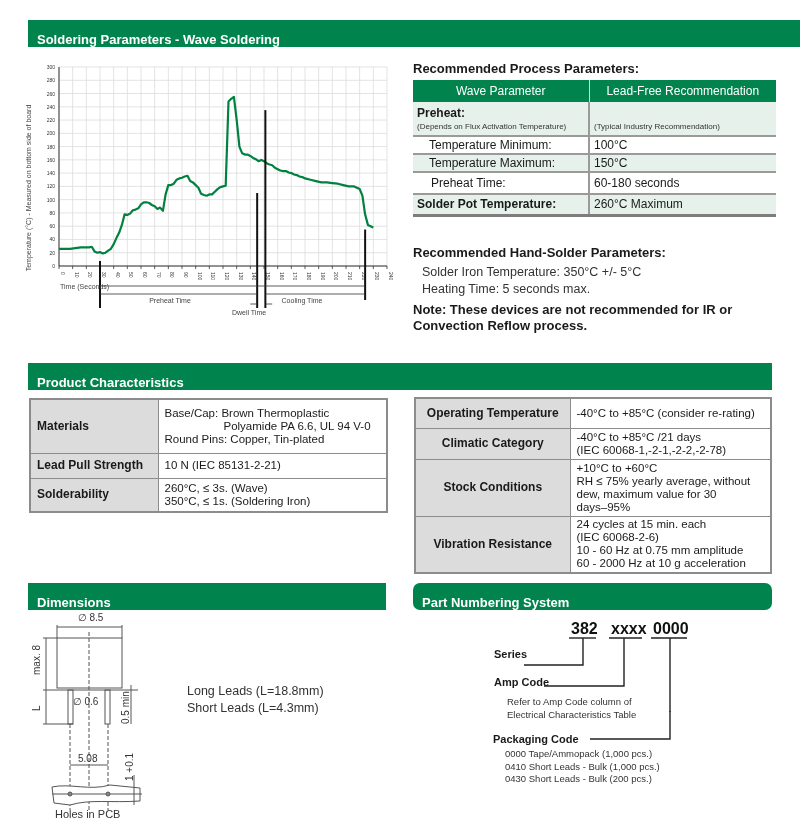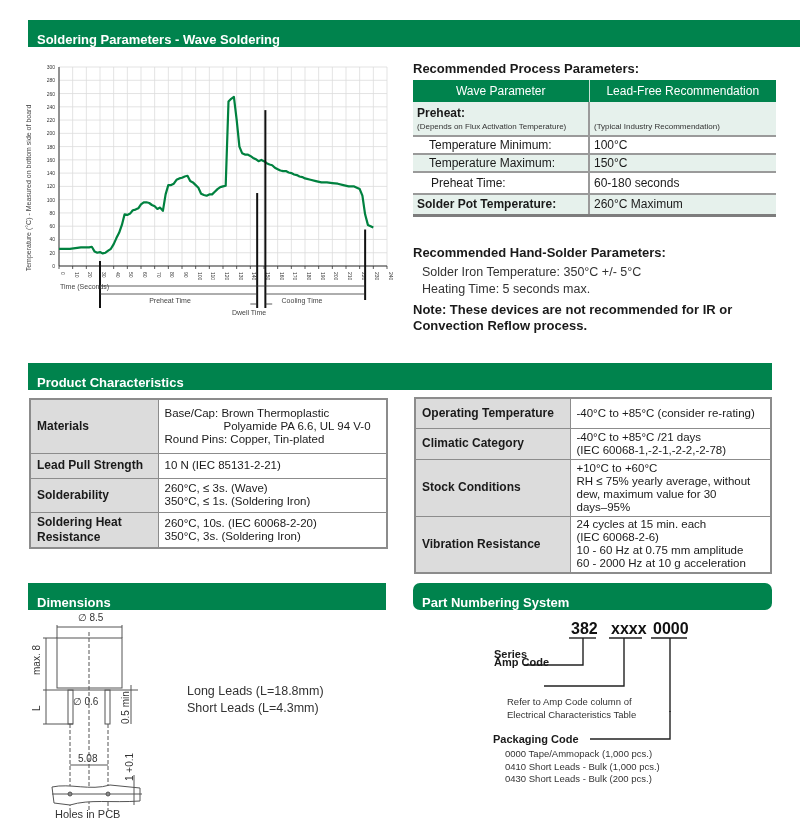--- a/index.html
+++ b/index.html
@@ -37,21 +37,21 @@
   #note { position: absolute; left: 413px; top: 302px; font-size: 13px; font-weight: bold; line-height: 16px; width: 380px; }
 
   
   #band-prod { left: 28px; top: 363px; width: 744px; height: 27px; }
   .pc-table { position: absolute; font-size: 11.5px; border: 2px solid #8c8c8c; }
   .pc-table td { border: 1px solid #8c8c8c; padding: 1px 6px; vertical-align: middle; line-height: 13px; }
   .pc-table td.lab { background: #dcdcdc; font-weight: bold; font-size: 12px; }
   #pc-left { left: 29px; top: 398px; width: 359px; }
   #pc-left td.lab { width: 128px; }
   #pc-right { left: 414px; top: 397px; width: 358px; }
-  #pc-right td.lab { width: 155px; }
+  #pc-right td.lab { width: 155px; text-align: center; }
   .ind-mat { padding-left: 59px; display: block; }
 
   
   #band-dim { left: 28px; top: 583px; width: 358px; height: 27px; }
   #dim-svg { position: absolute; left: 30px; top: 605px; width: 175px; height: 215px; }
   #dim-svg text { font-family: "Liberation Sans", sans-serif; }
   #lead-long { position: absolute; left: 187px; top: 684px; font-size: 12.5px; color: #333; }
   #lead-short { position: absolute; left: 187px; top: 701px; font-size: 12.5px; color: #333; text-align: center; }
 
   
@@ -259,27 +259,20 @@
     <td class="lab">Lead Pull Strength</td>
     <td><span>10 N (IEC 85131-2-21)</span></td>
   </tr>
   <tr style="height:34px">
     <td class="lab">Solderability</td>
     <td>
       <span style="display:block">260°C, ≤ 3s. (Wave)</span>
       <span style="display:block">350°C, ≤ 1s. (Soldering Iron)</span>
     </td>
   </tr>
-  <tr style="height:36px">
-    <td class="lab" style="line-height:15px">Soldering Heat Resistance</td>
-    <td>
-      <span style="display:block">260°C, 10s. (IEC  60068-2-20)</span>
-      <span style="display:block">350°C, 3s. (Soldering Iron)</span>
-    </td>
-  </tr>
 </tbody>
   </table>
 
 <table class="pc-table" id="pc-right">
   <tbody>
       <tr style="height:30px">
     <td class="lab">Operating Temperature</td>
     <td><span>-40°C to +85°C  (consider re-rating)</span></td>
   </tr>
   <tr style="height:31px">
@@ -373,21 +366,21 @@
     <polyline points="103,26 103,53 44,53"></polyline>
     <polyline points="144,26 144,74 64,74"></polyline>
     <polyline points="190,26 190,100"></polyline>
   </g>
 </svg>
 <svg style="position:absolute; left:590px; top:711px; width:90px; height:30px">
   <polyline points="80,0 80,28 0,28" stroke="#222" stroke-width="1.4" fill="none"></polyline>
 </svg>
 
 <div class="pn-lab" style="left:494px; top:648px">Series</div>
-<div class="pn-lab" style="left:494px; top:656px">Amp Code</div>
+<div class="pn-lab" style="left:494px; top:676px">Amp Code</div>
 <div class="pn-txt" style="left:507px; top:696px">
   <div>Refer to Amp Code column of</div>
   <div>Electrical Characteristics Table</div>
 </div>
 <div class="pn-lab" style="left:493px; top:733px">Packaging Code</div>
 <div class="pn-txt" style="left:505px; top:748px">
   <div>0000 Tape/Ammopack (1,000 pcs.)</div>
   <div>0410 Short Leads - Bulk (1,000 pcs.)</div>
   <div>0430 Short Leads - Bulk (200 pcs.)</div>
 </div>

